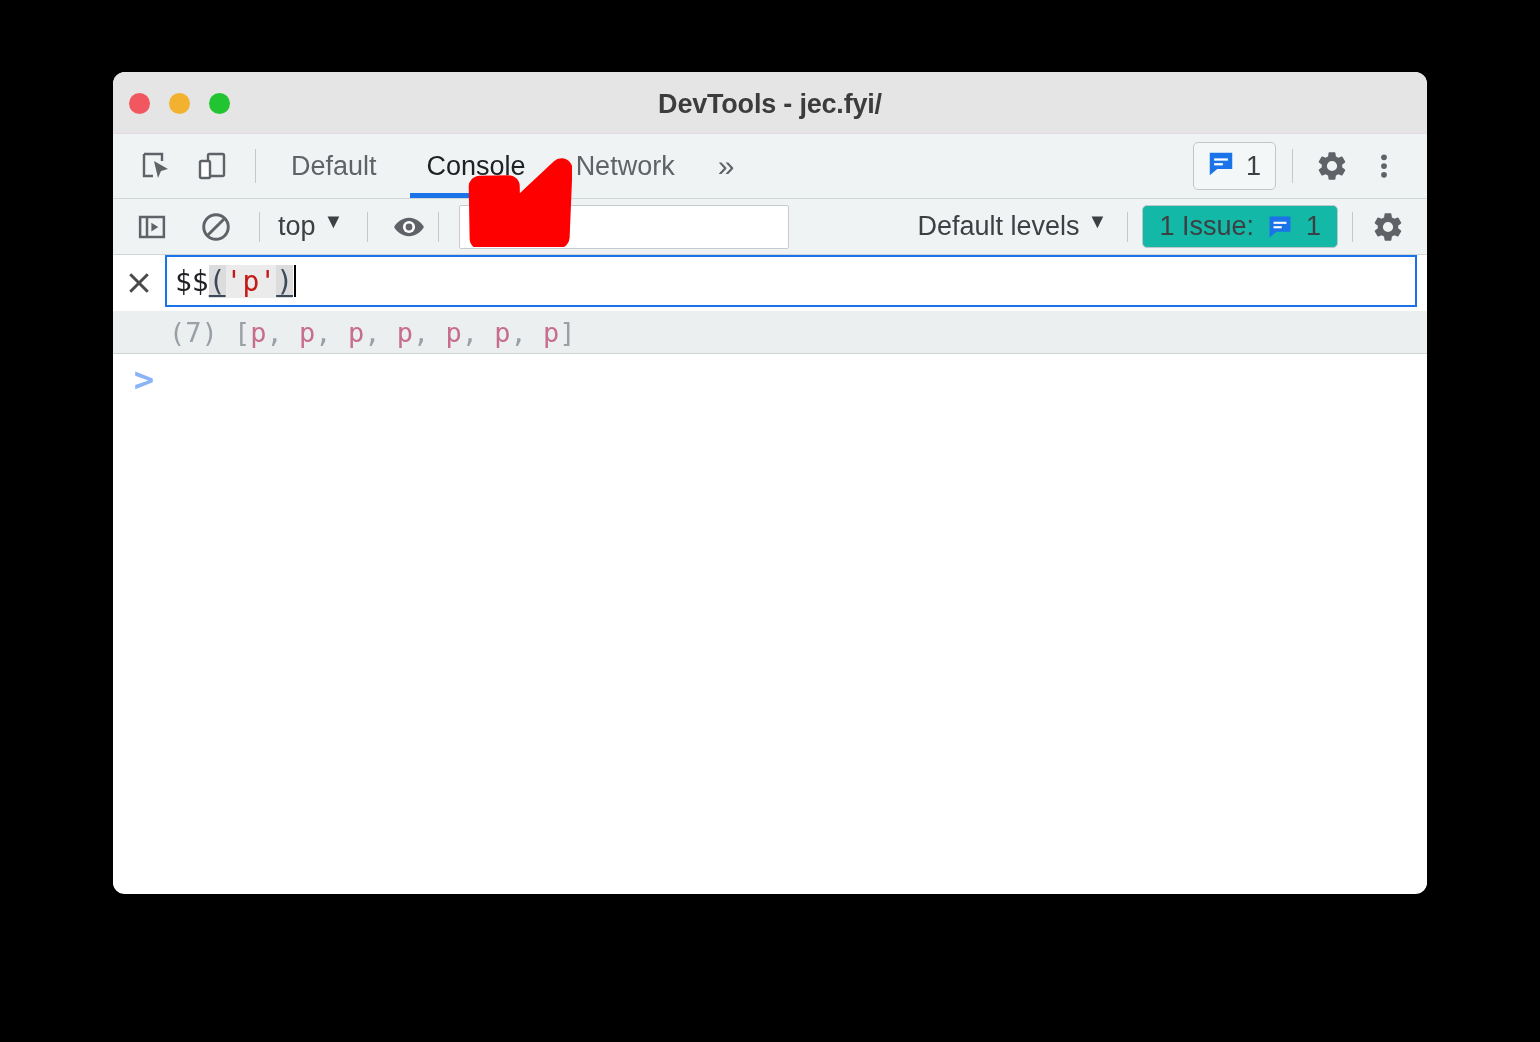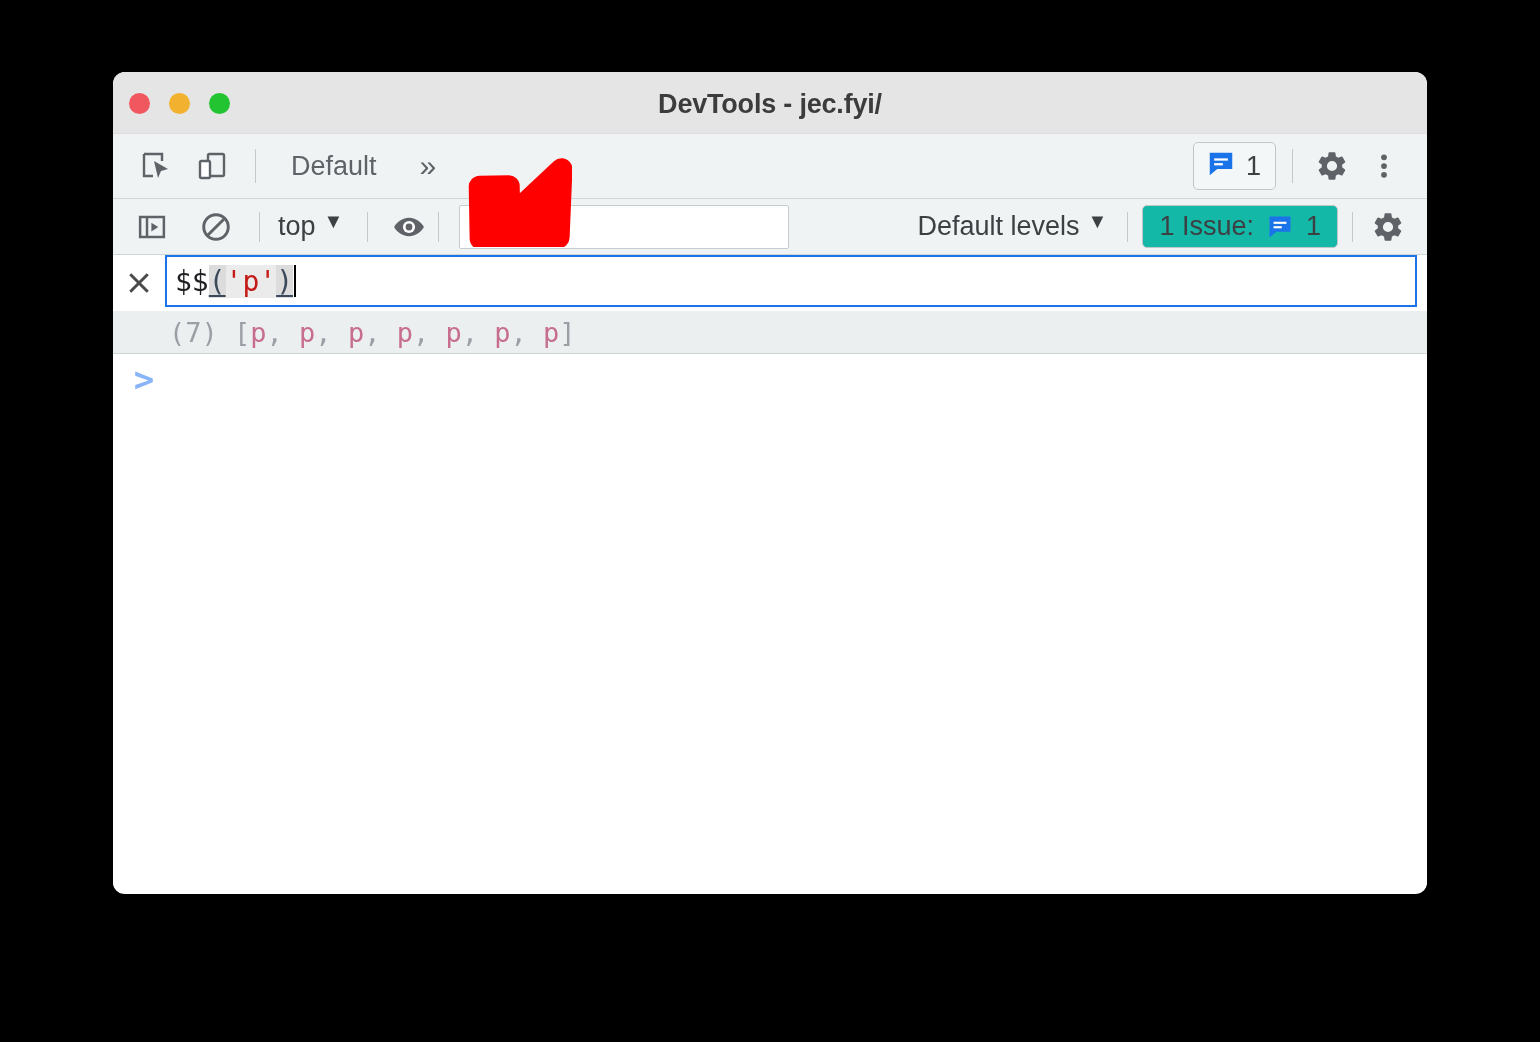--- a/index.html
+++ b/index.html
@@ -287,20 +287,26 @@
           <rect x="4" y="11" width="10" height="17" rx="1.5" fill="#ffffff" stroke="#5f6368" stroke-width="2.4"></rect>
         </svg>
       </div>
       <div class="vsep"></div>
     </div>
 
     <div id="tab-list">
       <div class="tab">
         <span>Default</span>
       </div>
+      <div class="tab active">
+        <span>Console</span>
+      </div>
+      <div class="tab">
+        <span>Network</span>
+      </div>
       <div class="tab more">
         <span>»</span>
       </div>
     </div>
 
     <div id="tb-right">
       <div id="issues-pill">
         <span>
           <svg width="30" height="30" viewBox="0 0 24 24">
             <path d="M3 3 H21 V16 H9 L3 21 Z" fill="#1a73e8"></path>

